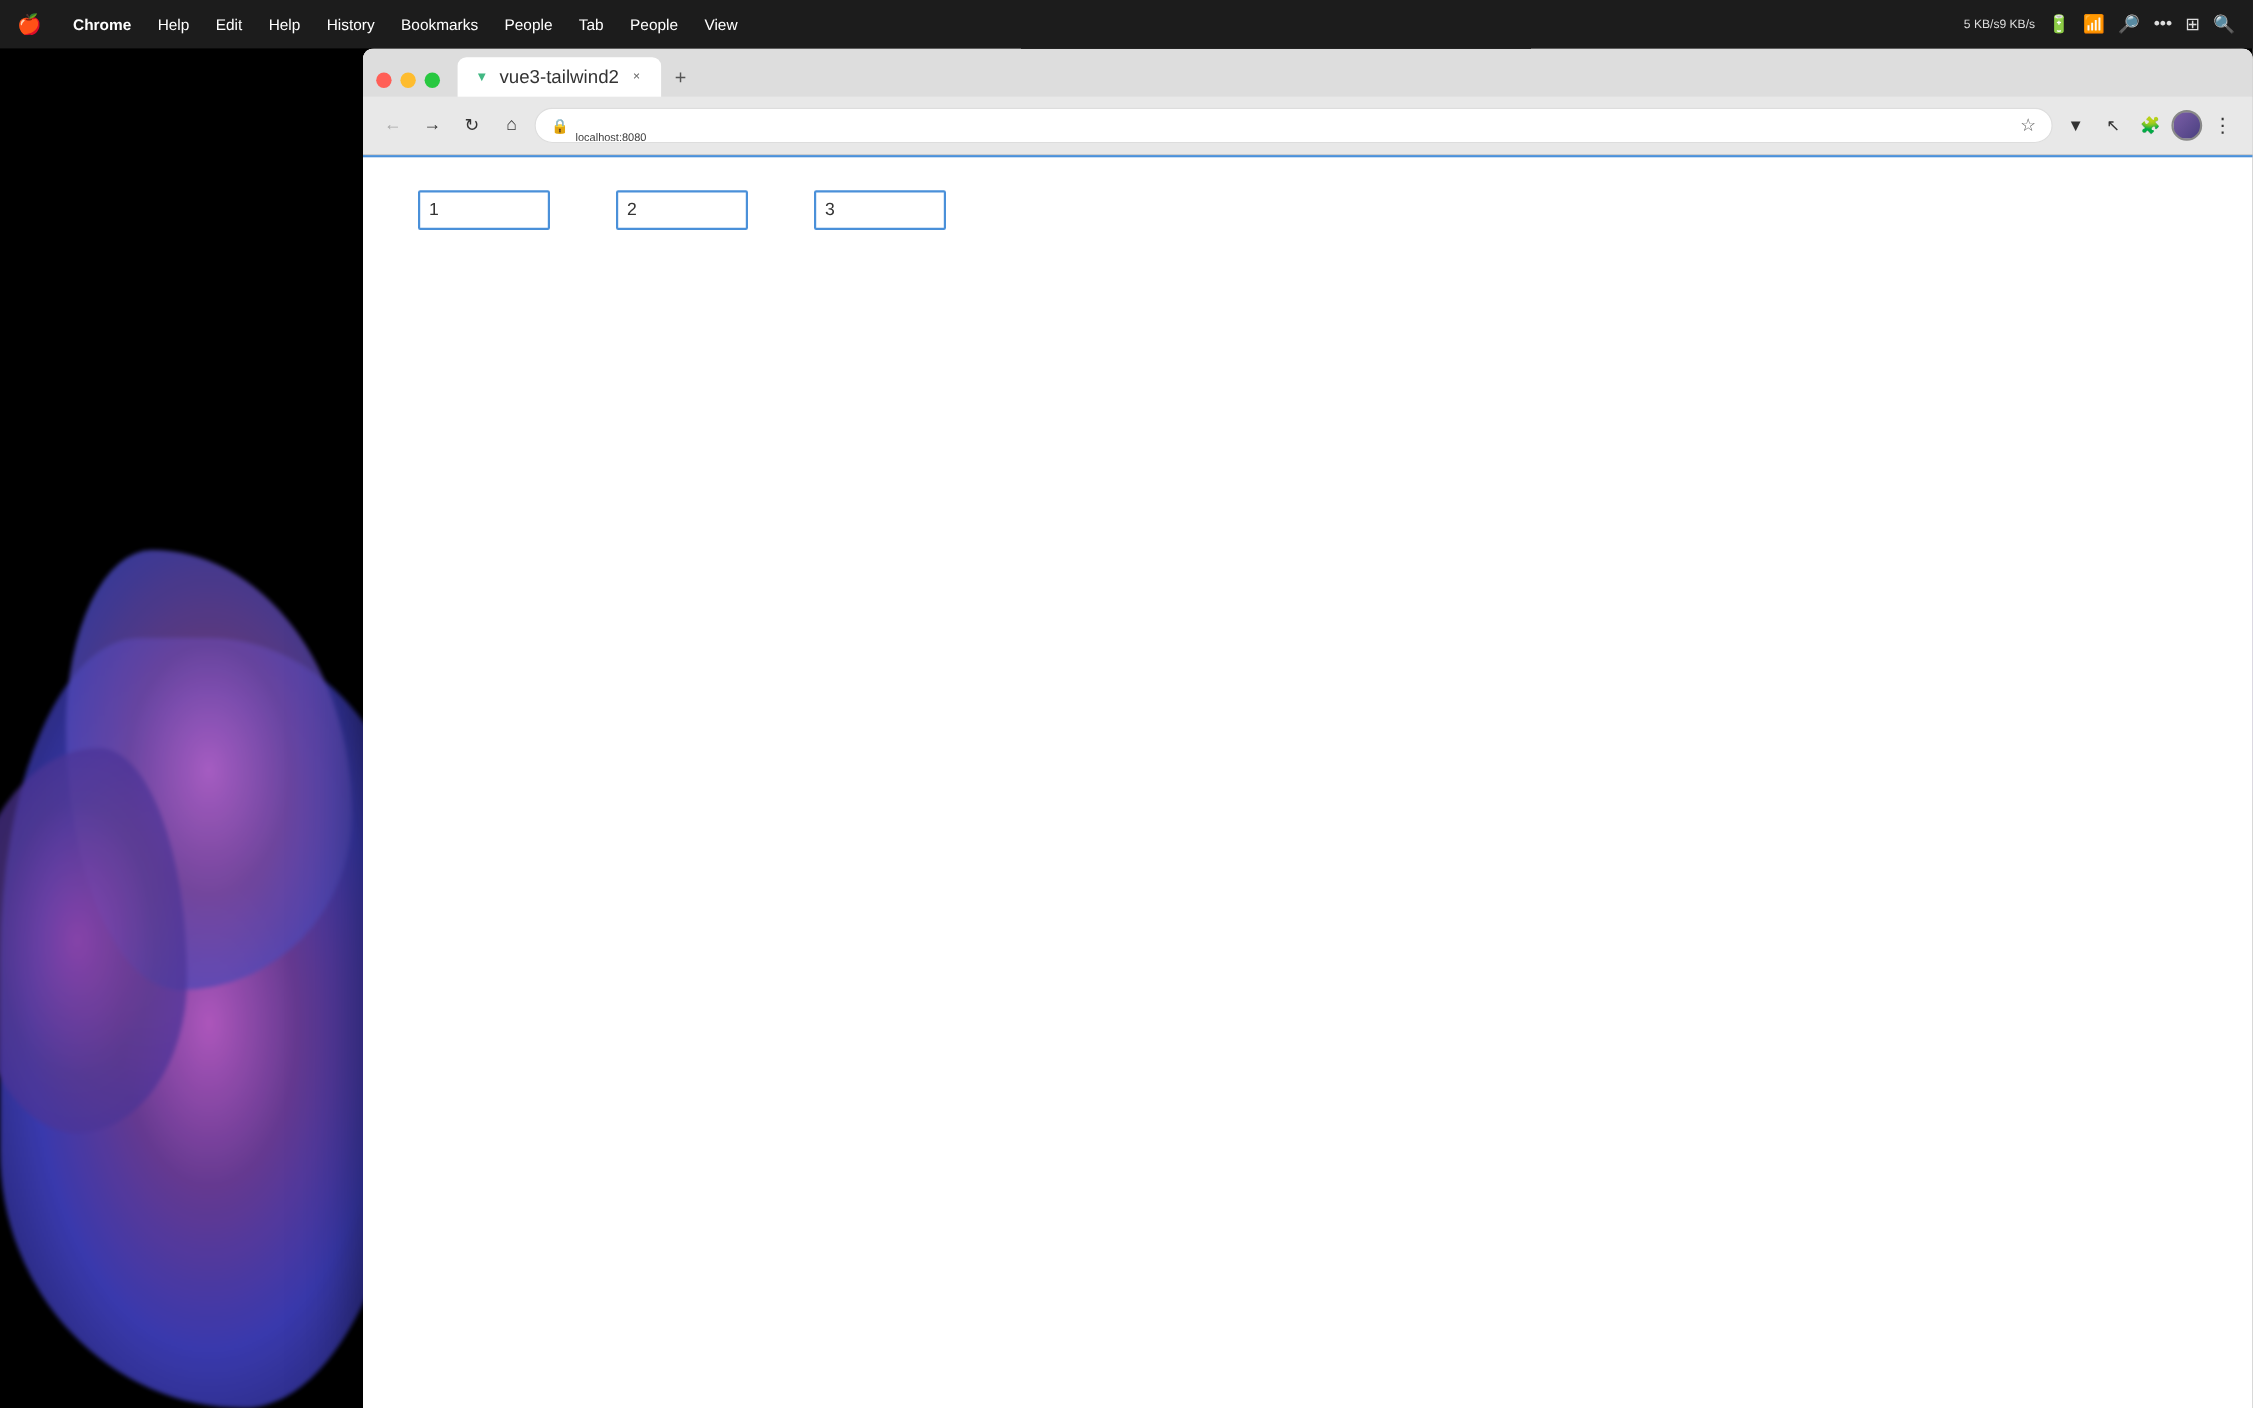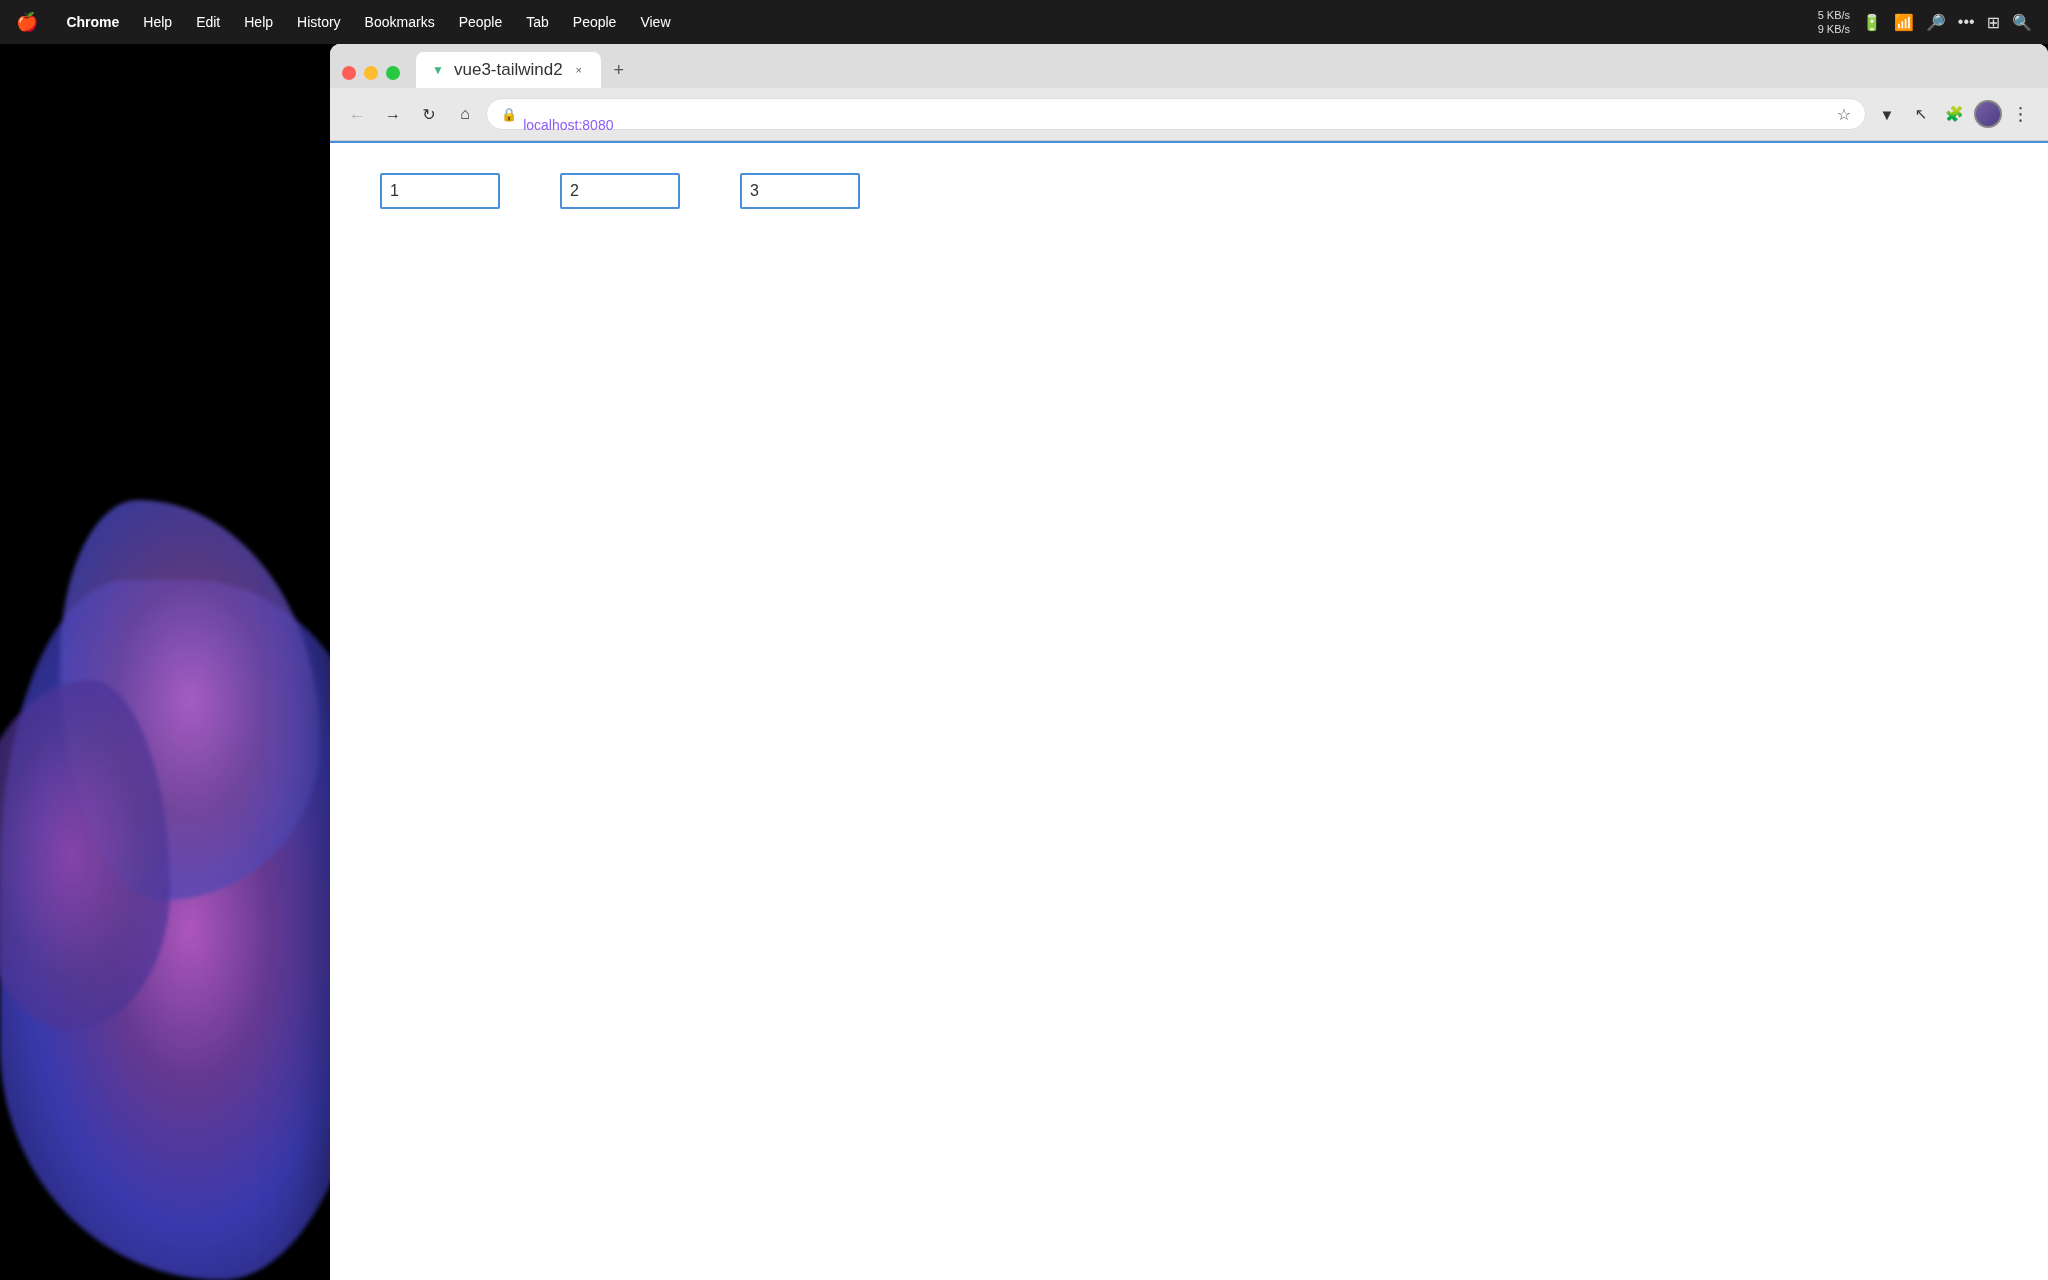--- a/index.html
+++ b/index.html
@@ -129,21 +129,21 @@
     .menubar-right {
       display: flex;
       align-items: center;
       gap: 12px;
       font-size: 12px;
       color: #ddd;
     }
 
     .network-stats {
       display: flex;
-      flex-direction: column;
+      flex-direction: row;
       align-items: flex-end;
       font-size: 11px;
       line-height: 1.3;
       margin-left: 29px;
     }
 
     .menu-icon {
       font-size: 16px;
       cursor: default;
     }
@@ -294,22 +294,22 @@
       border: 1px solid #ddd;
     }
 
     .url-security {
       font-size: 13px;
       color: #555;
     }
 
     .url-text {
       flex: 1;
-      font-size: 14px;
-      color: #8b5cf6;
+      font-size: 10px;
+      color: #404040;
       border: none;
       outline: none;
       background: transparent;
       margin-top: 22px;
     }
 
     .url-star {
       font-size: 16px;
       color: #555;
       cursor: pointer;

